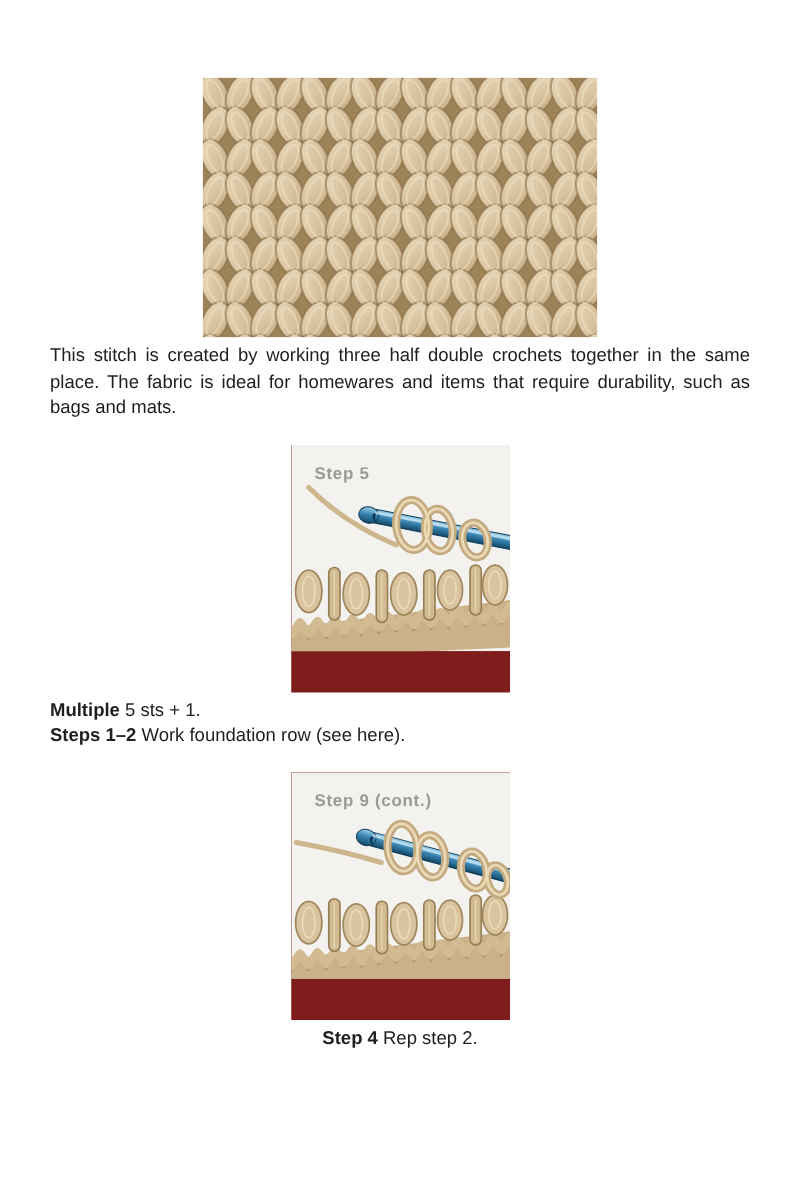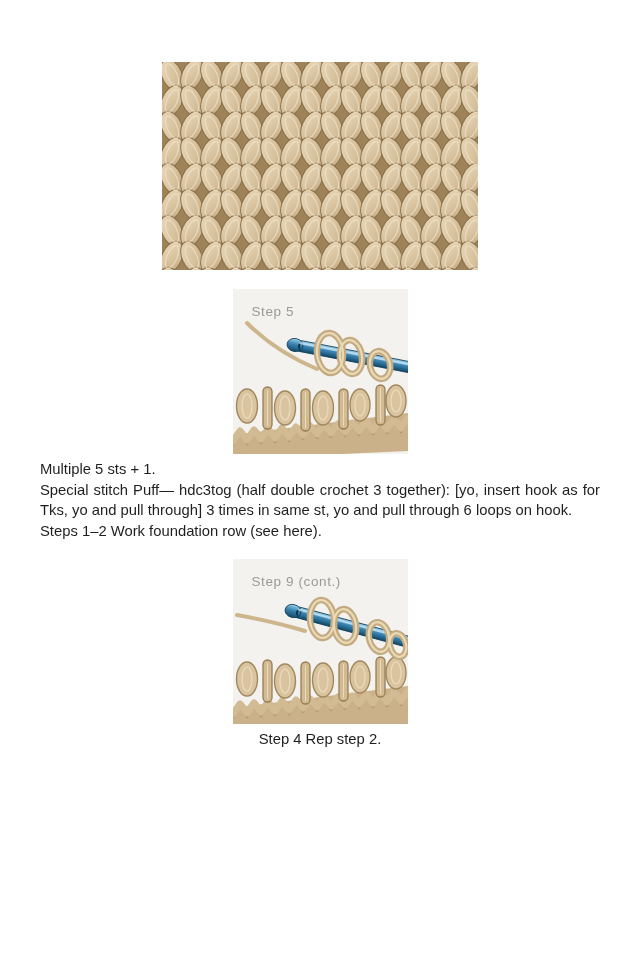--- a/index.html
+++ b/index.html
@@ -5,37 +5,37 @@
   html, body { margin: 0; padding: 0; }
   body {
     width: 640px; height: 960px; background: #ffffff;
     font-family: "Liberation Sans", sans-serif;
     color: #1f1f1f; overflow: hidden;
   }
   main { width: 640px; height: 960px; position: relative; }
 
   figure { margin: 0; position: relative; overflow: hidden; }
   .swatch { width: 316px; height: 208px; margin: 62px auto 0; }
-  .stepfig { width: 175px; height: 165px; background: #701a75; }
+  .stepfig { width: 175px; height: 198px; background: #7f1d1d; font-weight: bold; }
   .stepfig.first { margin: 19px auto 0; }
   .stepfig.second { margin: 18px auto 0; }
   .figlabel {
     position: absolute; left: 19px; top: 15px;
     font-size: 13.5px; letter-spacing: 0.6px; color: #9a9a98;
   }
 
   .body-text {
     margin: 0 40px; font-size: 14.8px; line-height: 20.5px;
     text-align: justify;
   }
   .intro { margin-top: 5px; }
   .instructions { margin-top: 5px; }
   .instructions p { margin: 0; }
   .step4line { margin-top: 5px; text-align: center; }
-  b { font-weight: normal; }
+  b { font-weight: bold; }
   svg { display: block; }
 </style>
 </head>
 <body>
 
 <main>
 
   <figure class="swatch">
     <svg width="316" height="208" viewBox="0 0 316 208">
       <defs>
@@ -64,20 +64,21 @@
             <ellipse cx="30" cy="39" rx="5" ry="12" transform="rotate(-24 30 39)"></ellipse>
             <ellipse cx="10" cy="65" rx="5" ry="12" transform="rotate(-24 10 65)"></ellipse>
             <ellipse cx="30" cy="65" rx="5" ry="12" transform="rotate(24 30 65)"></ellipse>
           </g>
         </pattern>
       </defs>
       <rect width="316" height="208" fill="url(#puffs)"></rect>
     </svg>
   </figure>
 
+  <p class="body-text intro">This stitch is created by working three half double crochets together in the same place. The fabric is ideal for homewares and items that require durability, such as bags and mats.</p>
 
   <figure class="stepfig first">
     <svg width="175" height="165" viewBox="0 0 175 165">
       <defs>
         <linearGradient id="hb1" x1="0" y1="0" x2="0" y2="1">
           <stop offset="0" stop-color="#9ed3ec"></stop>
           <stop offset="0.45" stop-color="#3b85b3"></stop>
           <stop offset="1" stop-color="#124867"></stop>
         </linearGradient>
       </defs>
@@ -136,21 +137,20 @@
           <ellipse cx="118" cy="68" rx="11" ry="17" transform="rotate(-8 118 68)"></ellipse>
           <ellipse cx="147" cy="76" rx="10" ry="14" transform="rotate(-12 147 76)"></ellipse>
         </g>
       </g>
     </svg>
     <span class="figlabel">Step 5</span>
   </figure>
 
   <div class="body-text instructions">
     <p><b>Multiple</b><span> 5 sts + 1.</span></p>
-    <p><b>Special stitch</b><span> Puff— hdc3tog (half double crochet 3 together): [yo, insert hook as for Tks, yo and pull through] 3 times in same st, yo and pull through 6 loops on hook.</span></p>
     <p><b>Steps 1–2</b><span> Work foundation row (see here).</span></p>
   </div>
 
   <figure class="stepfig second">
     <svg width="175" height="165" viewBox="0 0 175 165">
       <defs>
         <linearGradient id="hb2" x1="0" y1="0" x2="0" y2="1">
           <stop offset="0" stop-color="#9ed3ec"></stop>
           <stop offset="0.45" stop-color="#3b85b3"></stop>
           <stop offset="1" stop-color="#124867"></stop>

